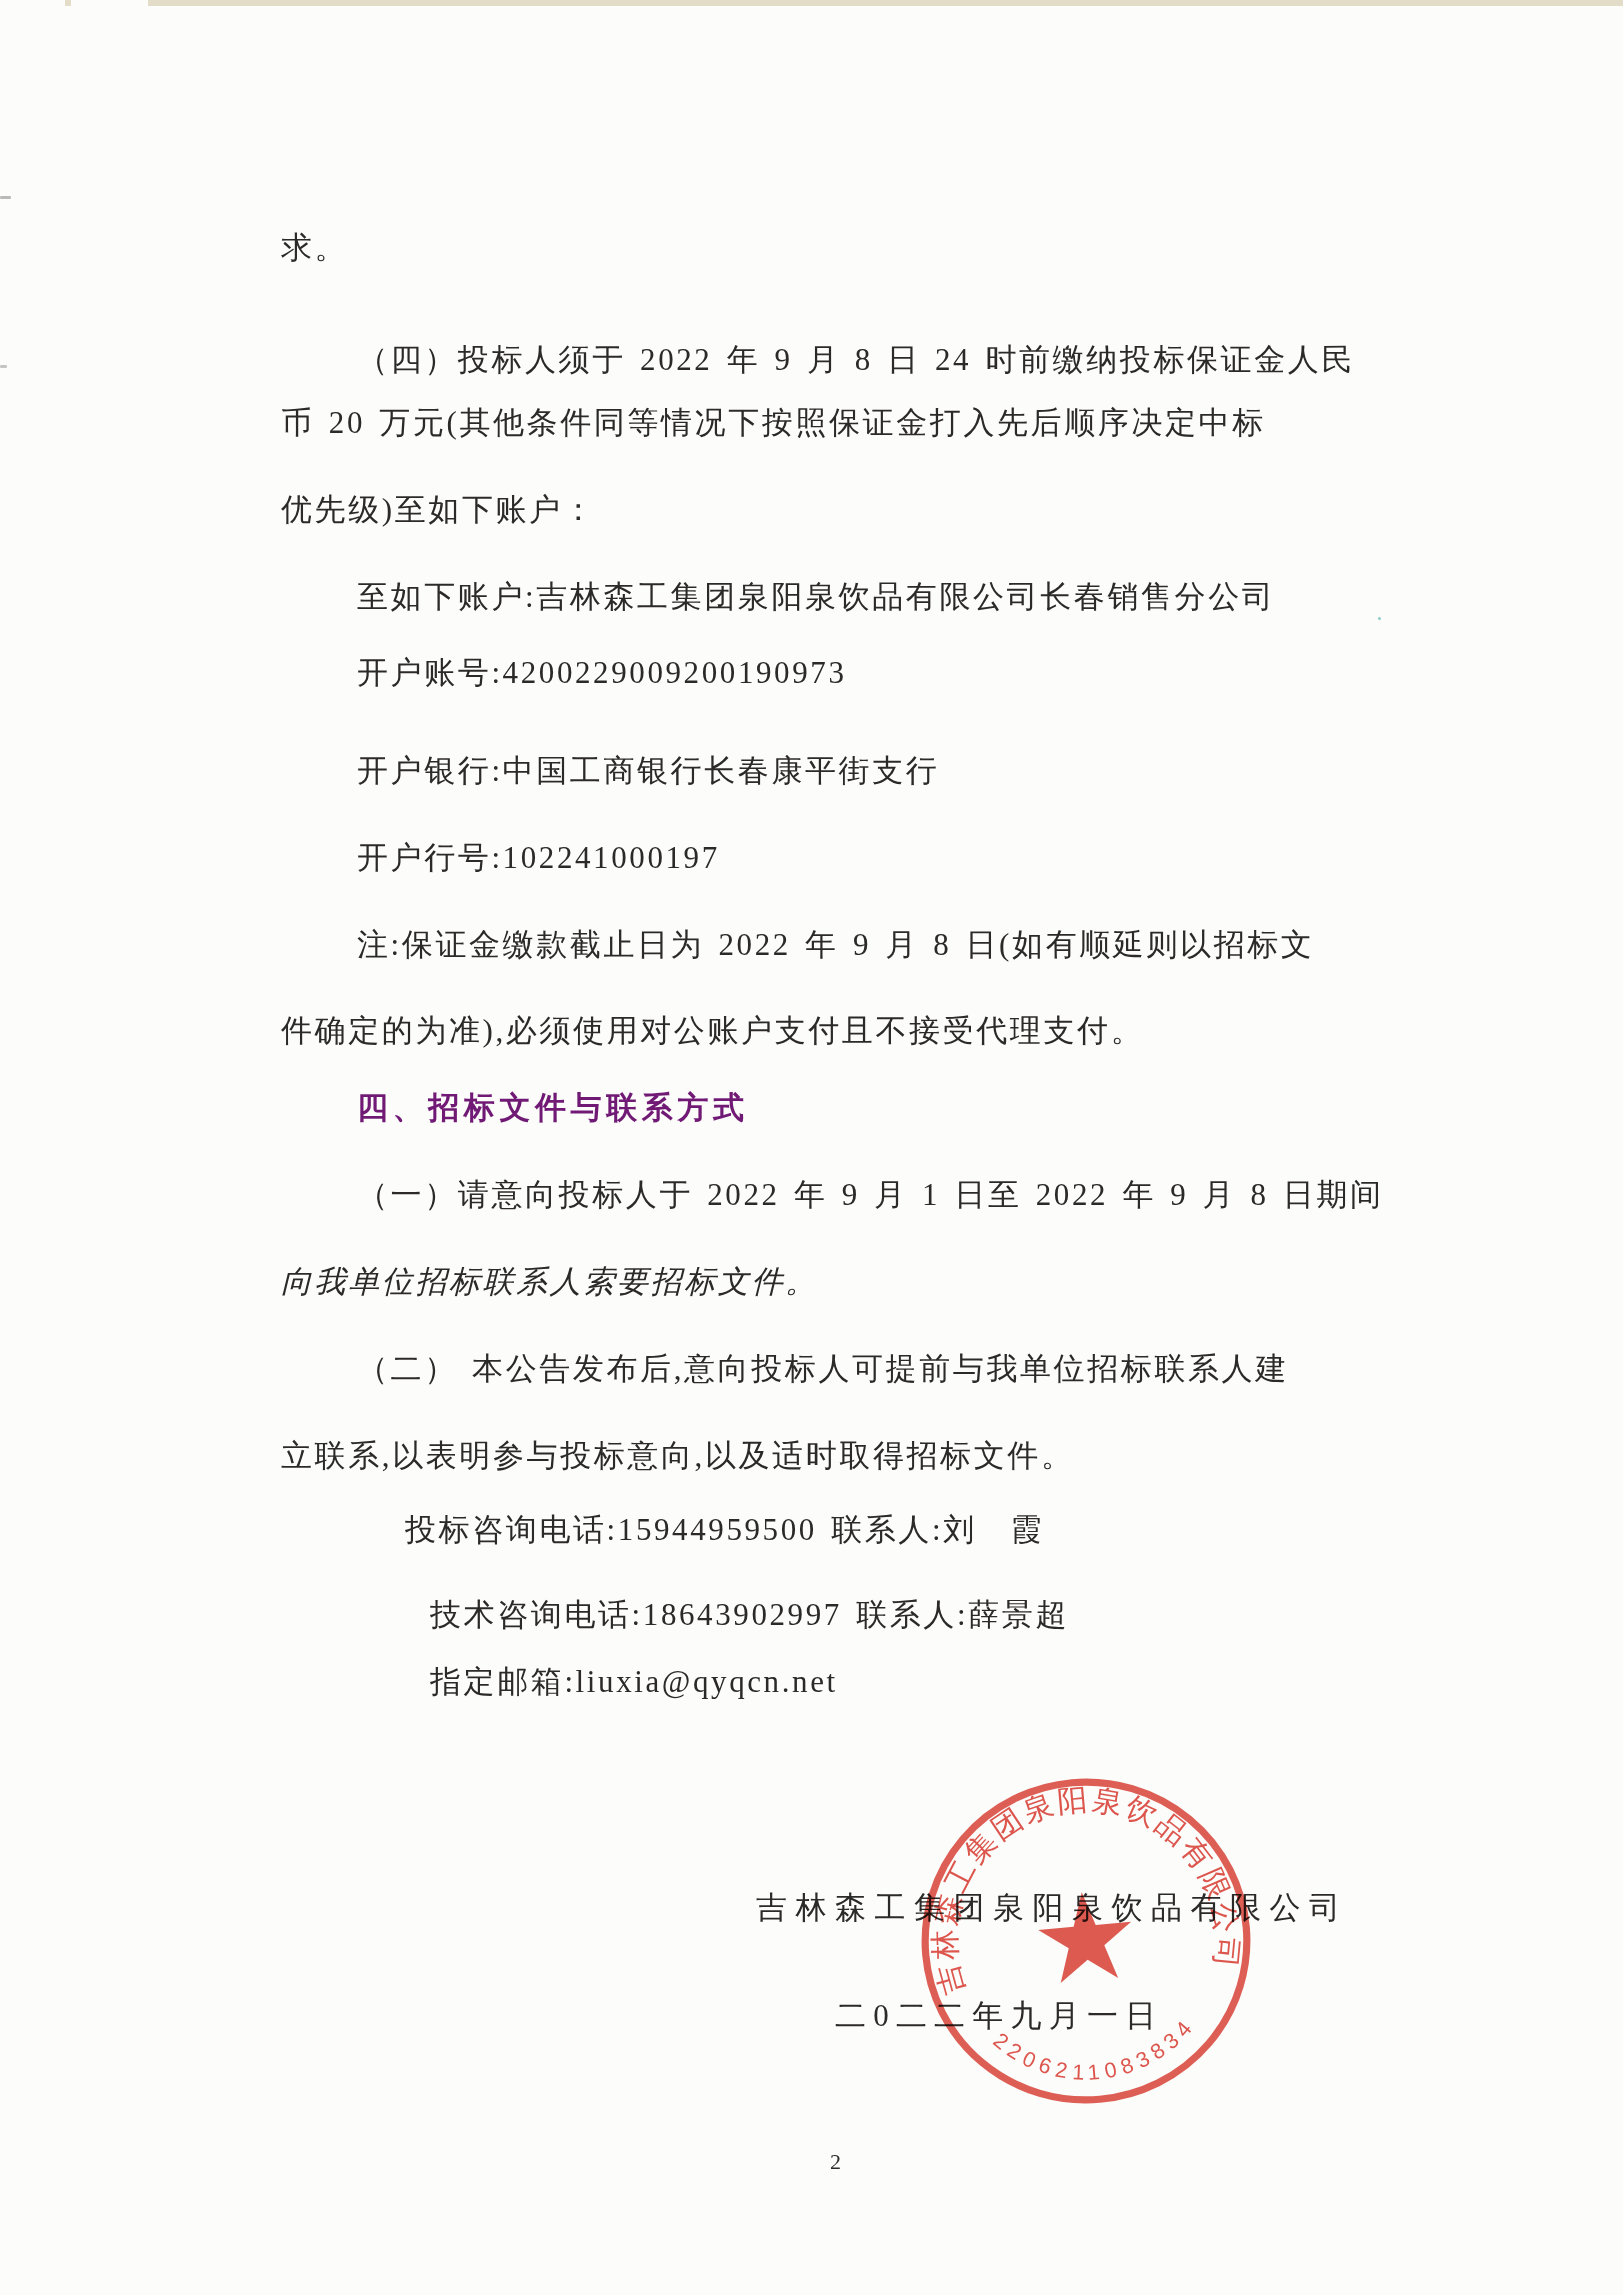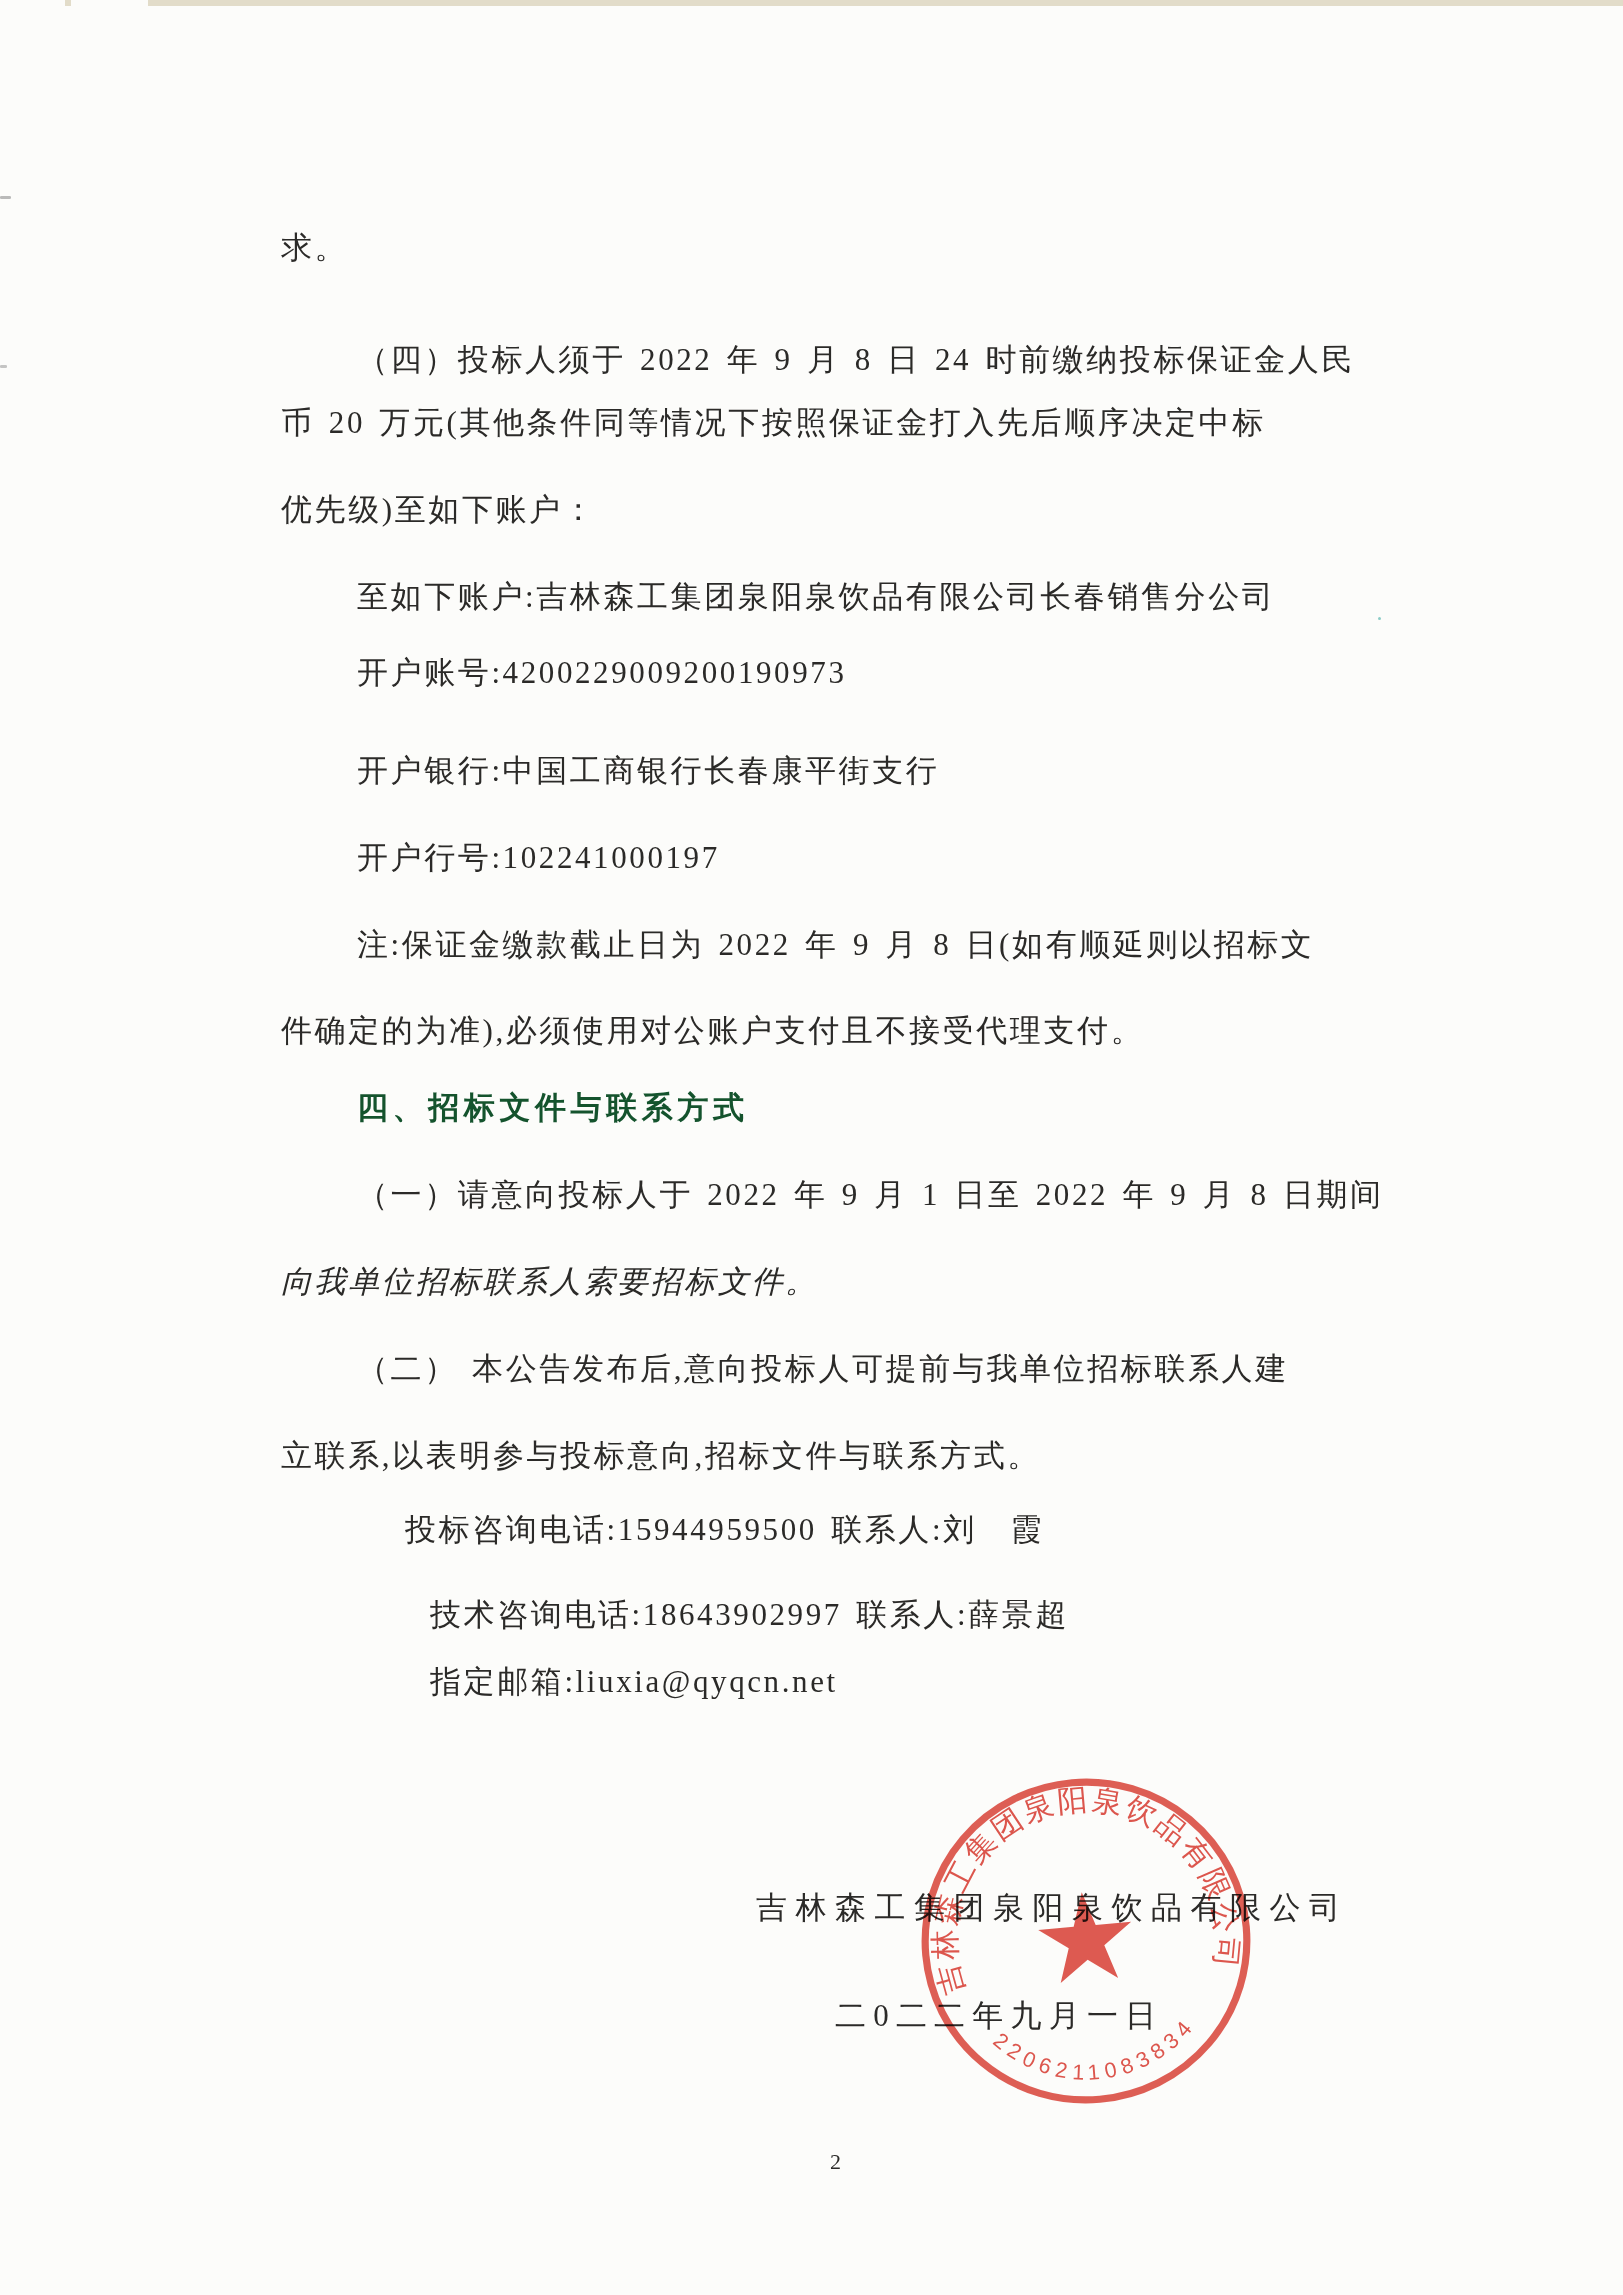--- a/index.html
+++ b/index.html
@@ -19,21 +19,21 @@
     word-spacing:3.9px;
     color:#2b2a28;
     white-space:pre;
     font-family:"Liberation Serif","DejaVu Serif",serif;
   }
   .line.heading{
     font-family:"Liberation Sans","DejaVu Sans",sans-serif;
     font-weight:700;
     font-size:31px;
     letter-spacing:4.6px;
-    color:#14532d;
+    color:#701a75;
   }
   .line.sig{letter-spacing:8.5px;}
   .line.date{letter-spacing:7.2px;}
   .page-number{
     position:absolute;
     left:830px;top:2149px;
     font-size:22px;color:#2b2a28;
     font-family:"Liberation Serif","DejaVu Serif",serif;
   }
   
@@ -85,21 +85,21 @@
       <div class="line" style="left: 357px; top: 579px;">至如下账户:吉林森工集团泉阳泉饮品有限公司长春销售分公司</div>
       <div class="line" style="left: 357px; top: 655px;">开户账号:4200229009200190973</div>
       <div class="line" style="left: 357px; top: 753px;">开户银行:中国工商银行长春康平街支行</div>
       <div class="line" style="left: 357px; top: 840px;">开户行号:102241000197</div>
       <div class="line" style="left: 357px; top: 927px;">注:保证金缴款截止日为 2022 年 9 月 8 日(如有顺延则以招标文</div>
       <div class="line" style="left: 281px; top: 1013px;">件确定的为准),必须使用对公账户支付且不接受代理支付。</div>
       <div class="line heading" style="left: 357px; top: 1090px;">四、招标文件与联系方式</div>
       <div class="line" style="left: 357px; top: 1177px;">（一）请意向投标人于 2022 年 9 月 1 日至 2022 年 9 月 8 日期间</div>
       <div class="line" style="left: 281px; top: 1264px; font-style: italic;">向我单位招标联系人索要招标文件。</div>
       <div class="line" style="left: 357px; top: 1351px;">（二） 本公告发布后,意向投标人可提前与我单位招标联系人建</div>
-      <div class="line" style="left: 281px; top: 1438px;">立联系,以表明参与投标意向,招标文件与联系方式。</div>
+      <div class="line" style="left: 281px; top: 1438px;">立联系,以表明参与投标意向,以及适时取得招标文件。</div>
       <div class="line" style="left: 405px; top: 1512px;">投标咨询电话:15944959500 联系人:刘　霞</div>
       <div class="line" style="left: 430px; top: 1597px;">技术咨询电话:18643902997 联系人:薛景超</div>
       <div class="line" style="left: 430px; top: 1664px;">指定邮箱:liuxia@qyqcn.net</div>
       <div class="line sig" style="left: 756px; top: 1890px;">吉林森工集团泉阳泉饮品有限公司</div>
       <div class="line date" style="left: 835px; top: 1998px;">二0二二年九月一日</div>
     </div>
 
   <svg id="seal" viewBox="-260 -260 520 520" xmlns="http://www.w3.org/2000/svg">
     <g transform="rotate(-5)">
       <ellipse cx="0" cy="0" rx="246" ry="243" fill="none" stroke-width="11" stroke-opacity="0.88" stroke="#d93a30"></ellipse>

